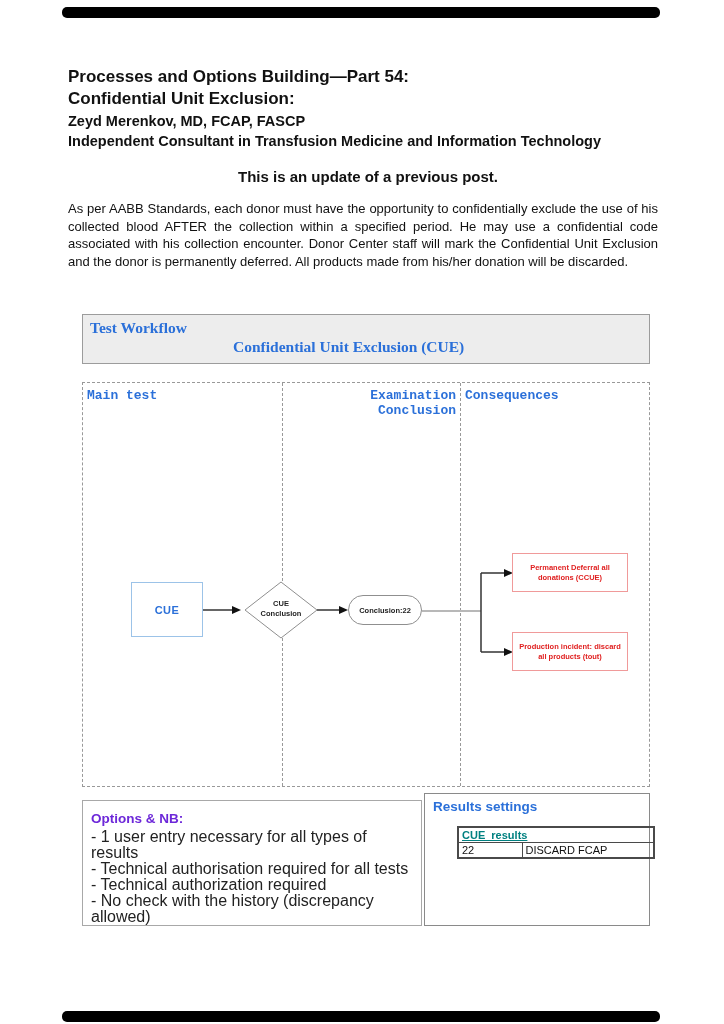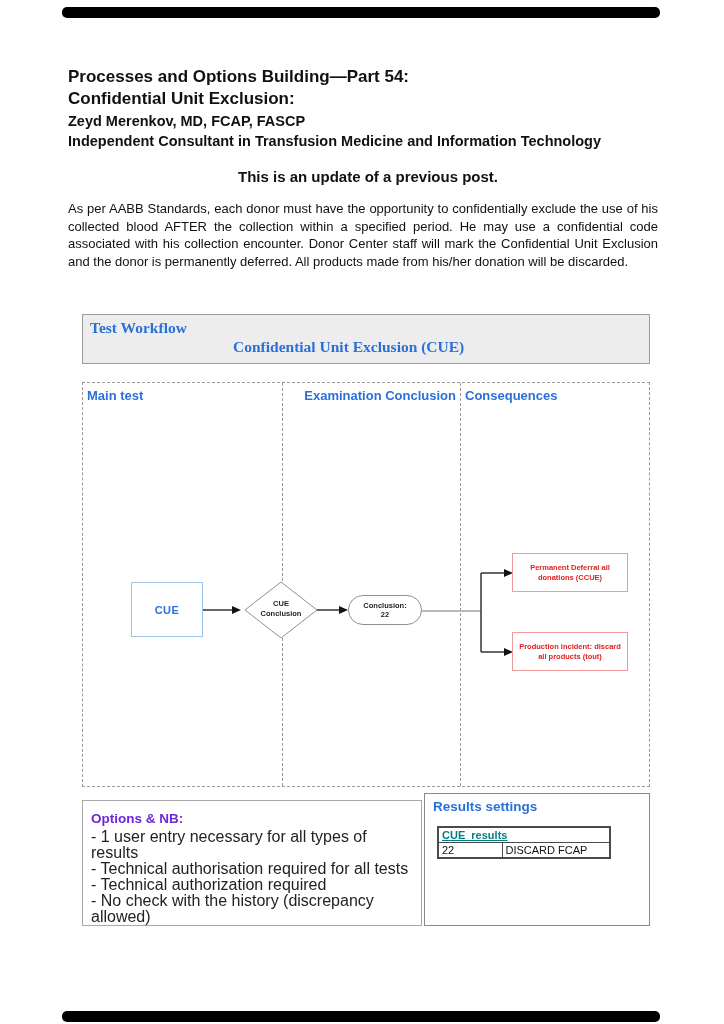--- a/index.html
+++ b/index.html
@@ -21,53 +21,53 @@
   .intro { position:absolute; left:68px; top:200px; width:590px;
     font-size:13px; line-height:17.5px; text-align:justify; }
 
   .wf-head { position:absolute; left:82px; top:314px; width:568px; height:50px;
     background:#ededed; border:1px solid #9c9c9c;
     font-family:"Liberation Serif", serif; font-weight:bold; font-size:15.5px; color:#2b70d9; }
   .wf-title { padding:4px 0 0 7px; }
   .wf-subtitle { padding-left:150px; margin-top:1px; }
 
   .cols { position:absolute; left:82px; top:382px; width:568px; height:405px;
-    border:1px dashed #999; display:flex; }
+    border:1px dashed #999; display:flex;font-family:Liberation Mono, monospace; }
   .col { height:100%; }
   .col + .col { border-left:1px dashed #999; }
   .col-1 { width:199px; } .col-2 { width:178px;text-align:right; } .col-3 { flex:1; }
   .col-label { padding:5px 4px; font-size:13px; font-weight:bold; color:#2b70d9; }
 
   .flow-svg { position:absolute; left:82px; top:382px; }
 
   .node-cue { position:absolute; left:131px; top:582px; width:72px; height:55px;
     background:#fff; border:1px solid #9cc3e8; display:flex; align-items:center;
     justify-content:center; font-size:11px; font-weight:bold; color:#2b70d9; letter-spacing:.5px; }
   .diamond-label { position:absolute; left:245px; top:599px; width:72px;
     text-align:center; font-size:7.5px; font-weight:bold; line-height:9.5px; color:#222; }
   .node-conclusion { position:absolute; left:348px; top:595px; width:74px; height:30px;
     background:#fff; border:1px solid #8f8f8f; border-radius:15px;
-    display:flex; flex-direction:column; align-items:center; justify-content:center;
+    display:flex; flex-direction:row; align-items:center; justify-content:center;
     font-size:7.5px; font-weight:bold; line-height:9px; color:#222; }
   .outcome { position:absolute; left:512px; width:116px; height:39px; background:#fff;
     border:1px solid #f09a9a; display:flex; align-items:center; justify-content:center;
     text-align:center; font-size:7.5px; font-weight:bold; line-height:9.5px;
     color:#e02020; padding:16px 3px; }
   .outcome.o1 { top:553px; }
   .outcome.o2 { top:632px; }
 
   .opt-box { position:absolute; left:82px; top:800px; width:340px; height:126px;
     border:1px solid #a8a8a8; padding:6px 8px; }
   .opt-heading { margin-top:4px; margin-bottom:3px; font-size:13.5px; font-weight:bold; color:#6d28d9; }
   .opt-item { font-size:16px; line-height:16px; color:#222; }
 
   .res-box { position:absolute; left:424px; top:793px; width:226px; height:133px;
     border:1px solid #8a8a8a; padding:5px 8px; }
   .res-heading { font-size:13.5px; font-weight:bold; color:#2b70d9; }
-  .res-table { margin:12px 0 0 4px; width:174px; border-collapse:collapse;
+  .res-table { margin:12px 0 0 24px; width:198px; border-collapse:collapse;
     border:2px solid #4a4a4a; font-size:11px; color:#111;padding-left:24px; }
   .res-table td { border:1px solid #4a4a4a; padding:1px 3px; height:14px; }
   .res-th { color:#008080; font-weight:bold; text-decoration:underline; white-space:pre; }
   .res-code { width:64px; }
 </style>
 </head>
 <body>
 
 <div class="page">
 

